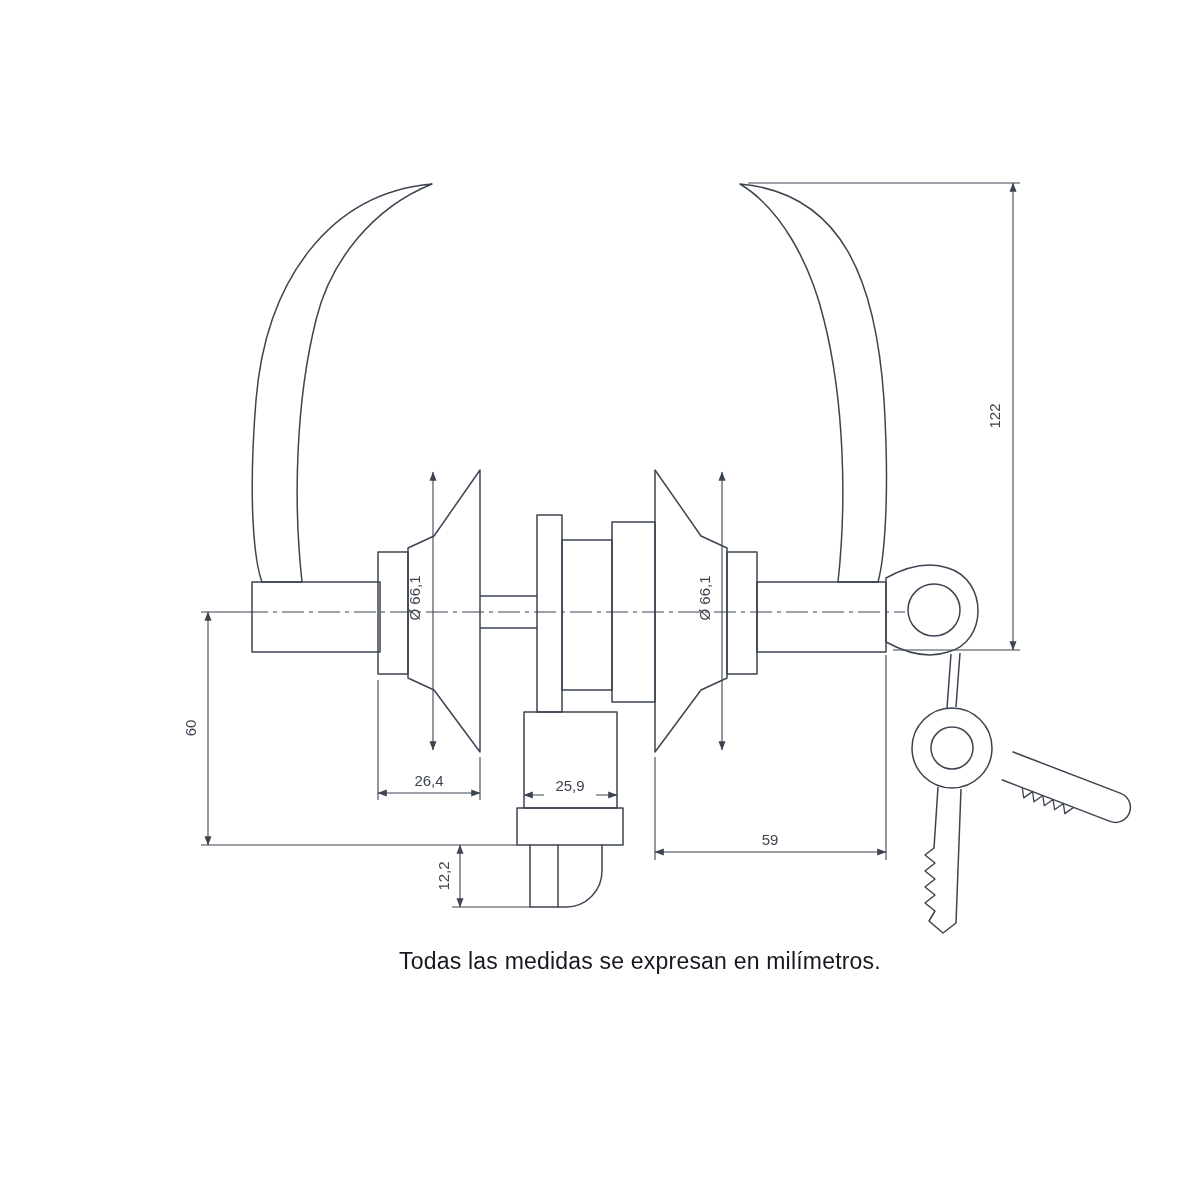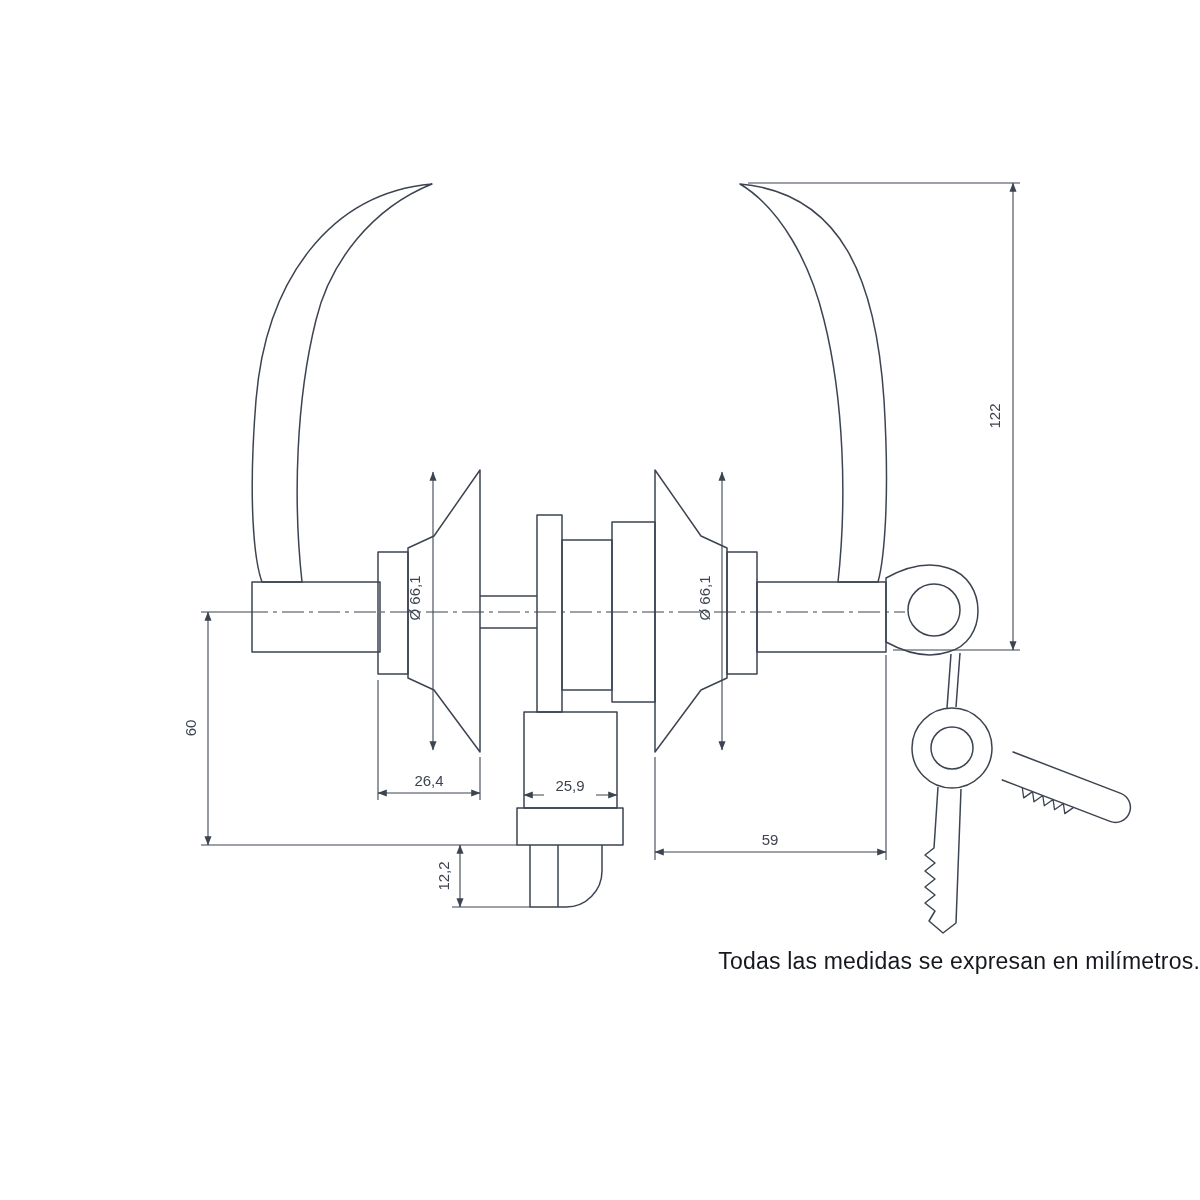--- a/index.html
+++ b/index.html
@@ -1,20 +1,20 @@
 <!DOCTYPE html>
 <html><head>
 <meta charset="utf-8">
 <style>
   html,body{margin:0;padding:0;background:#ffffff;}
   body{width:1200px;height:1200px;position:relative;font-family:"Liberation Sans",sans-serif;}
   .stage{position:absolute;inset:0;}
   svg{display:block;}
   .dim{font-size:15px;fill:#3d4451;font-family:"Liberation Sans",sans-serif;}
-  .caption{position:absolute;top:948px;left:80px;right:0;text-align:right;
+  .caption{position:absolute;top:948px;left:80px;right:0;text-align:center;
            font-size:23px;color:#15181e;letter-spacing:.2px;}
 </style>
 </head>
 <body>
 
 <div class="stage">
 <svg width="1200" height="1200" viewBox="0 0 1200 1200">
   <defs>
     <marker id="arr" viewBox="0 0 10 10" refX="8.5" refY="5" markerWidth="10" markerHeight="10" orient="auto-start-reverse">
       <path d="M0.5,1.8 L9,5 L0.5,8.2 Z" fill="#3d4451"></path>

